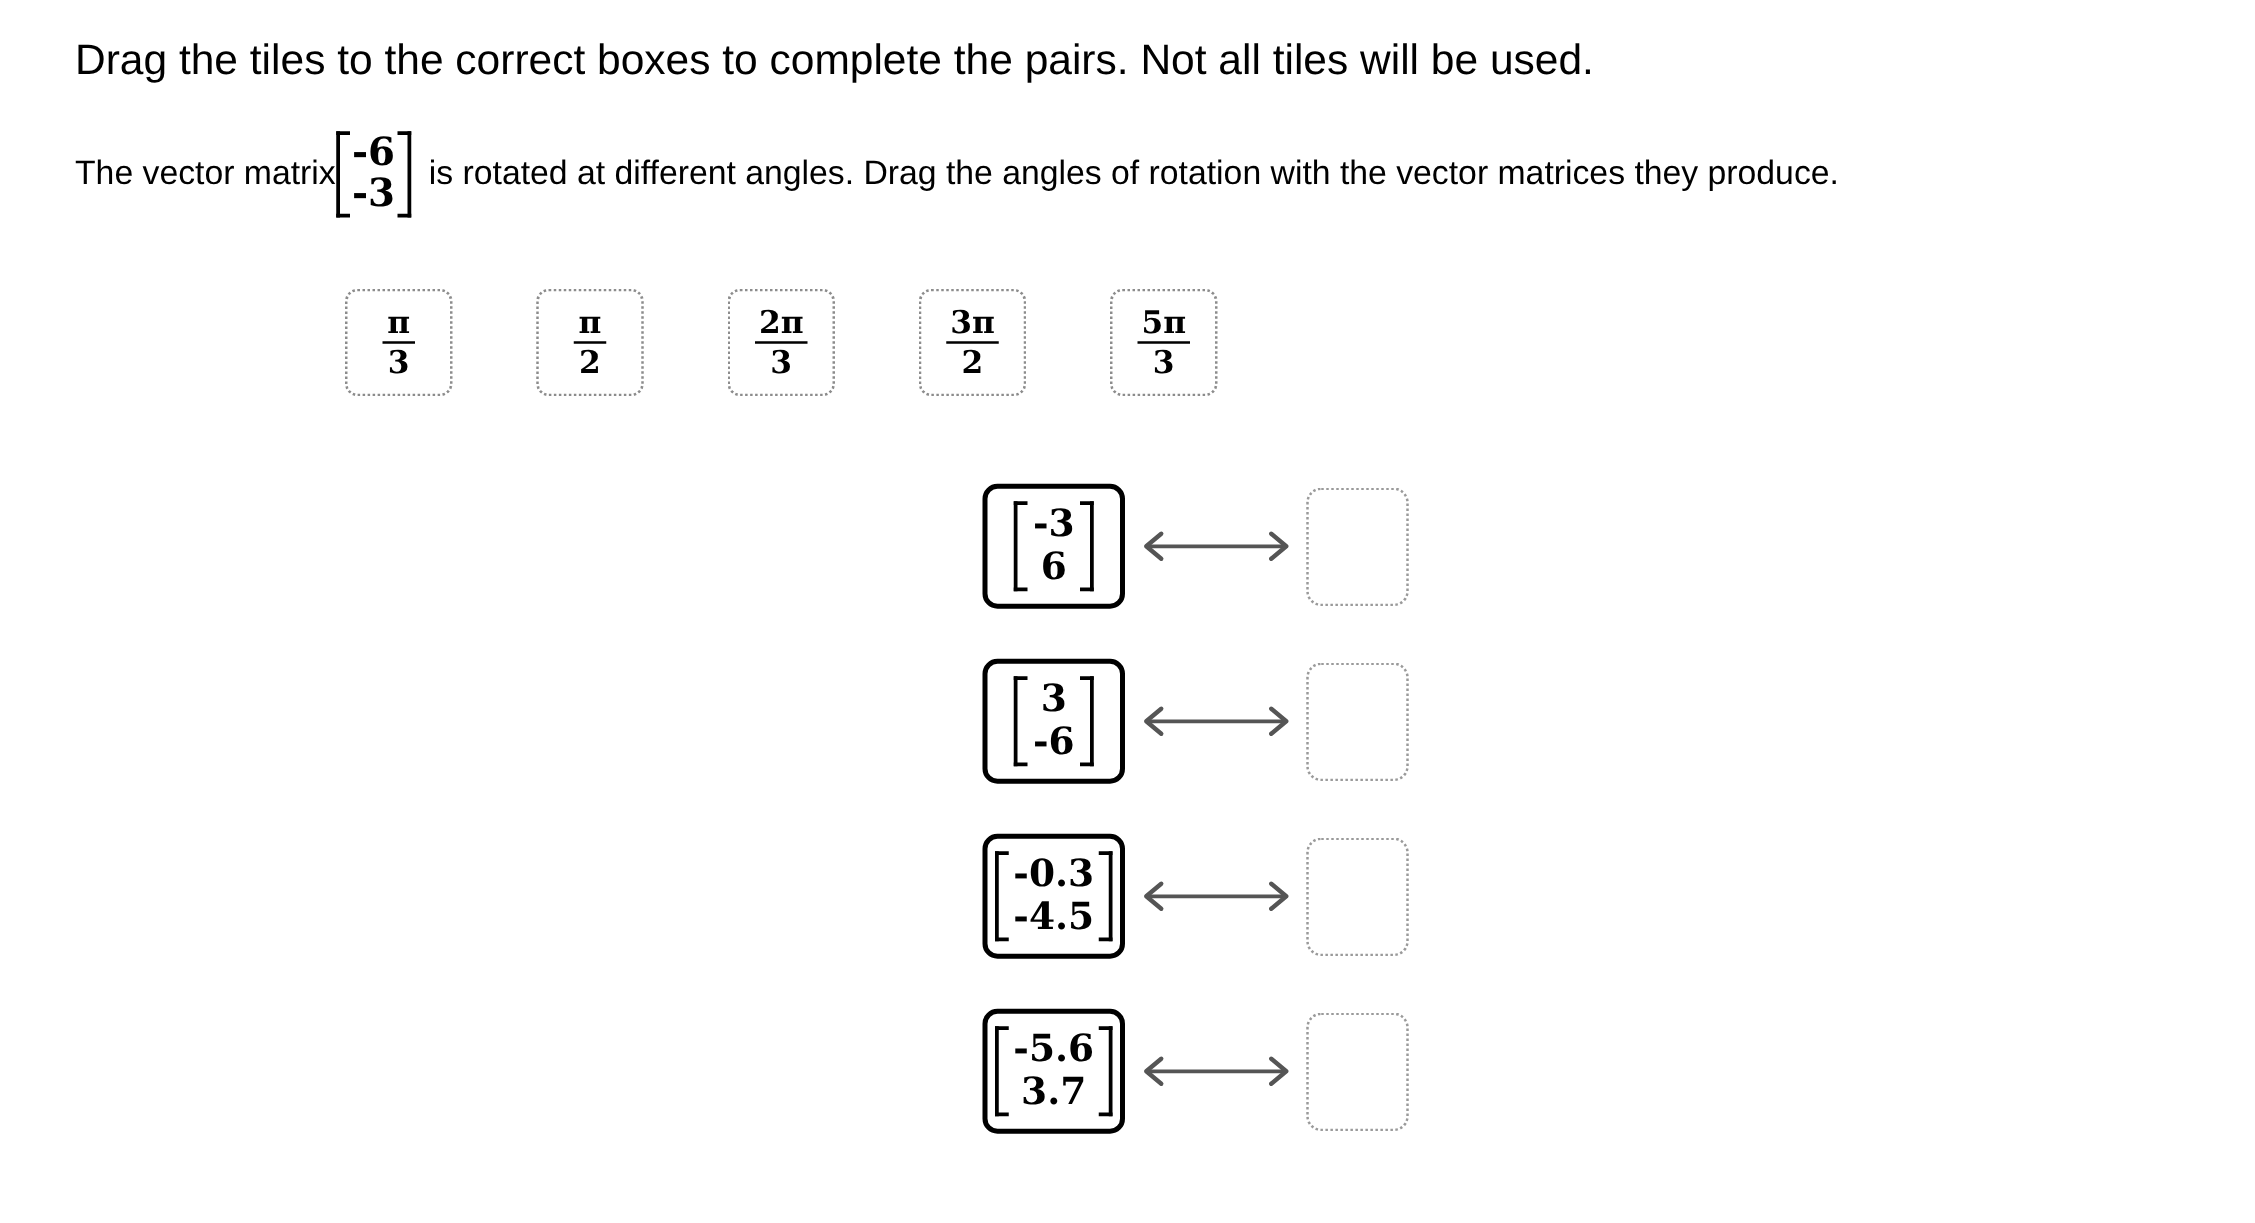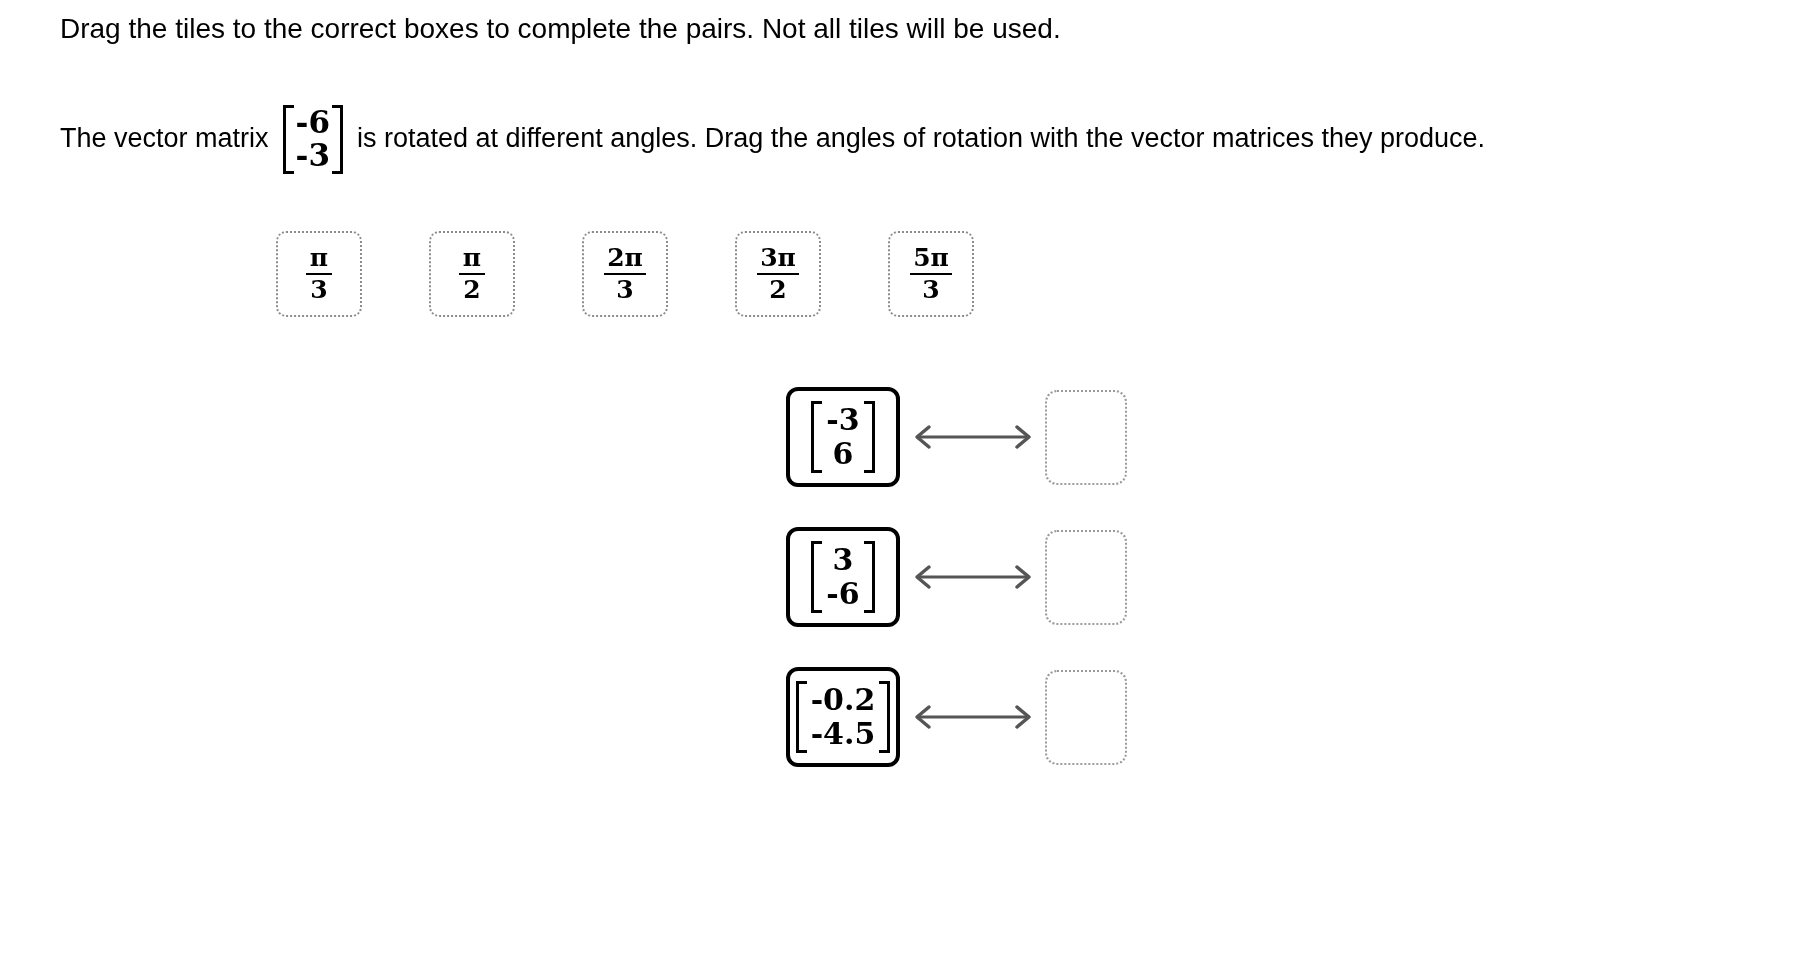--- a/index.html
+++ b/index.html
@@ -13,37 +13,37 @@
     position: relative;
     font-family: "Liberation Sans", sans-serif;
     color: #000000;
     overflow: hidden;
   }
 
   
   .instruction-1 {
     position: absolute;
     left: 60px;
-    top: 12px;
-    font-size: 28px;
+    top: 32px;
+    font-size: 34px;
     line-height: 33px;
     white-space: nowrap;
   }
   .instruction-2 {
     position: absolute;
     left: 60px;
     top: 104px;
     font-size: 27px;
     line-height: 33px;
     white-space: nowrap;
     display: flex;
     align-items: center;
   }
   .instruction-2 .seg { display: inline-block; }
-  .instruction-2 .seg-pre { margin-right: 14px; }
+  .instruction-2 .seg-pre { }
   .instruction-2 .seg-post { margin-left: 14px; }
 
   
   .inline-matrix {
     display: inline-flex;
     align-items: stretch;
     font-family: "DejaVu Serif", serif;
     font-weight: bold;
     font-size: 30px;
     position: relative;
@@ -301,32 +301,56 @@
     <div class="drop-box"></div>
   </div>
 
   <div class="match-row">
     <div class="matrix-card">
       <span class="inner-matrix">
         <span class="brk brk-l">
             <span class="spine"></span>
           </span>
         <span class="mat-col">
-          <span class="cell">-0.2</span>
+          <span class="cell">-0.3</span>
           <span class="cell">-4.5</span>
         </span>
         <span class="brk brk-r">
             <span class="spine"></span>
           </span>
       </span>
     </div>
     <div class="arrow-wrap">
       <svg width="132" height="28" viewBox="0 0 132 28">
         <line x1="12" y1="14" x2="120" y2="14" stroke="#555555" stroke-width="3"></line>
         <polyline points="22,4 10,14 22,24" fill="none" stroke="#555555" stroke-width="3.5" stroke-linecap="round" stroke-linejoin="round"></polyline>
         <polyline points="110,4 122,14 110,24" fill="none" stroke="#555555" stroke-width="3.5" stroke-linecap="round" stroke-linejoin="round"></polyline>
       </svg>
     </div>
     <div class="drop-box"></div>
   </div>
 
+  <div class="match-row">
+    <div class="matrix-card">
+      <span class="inner-matrix">
+        <span class="brk brk-l">
+            <span class="spine"></span>
+          </span>
+        <span class="mat-col">
+          <span class="cell">-5.6</span>
+          <span class="cell">3.7</span>
+        </span>
+        <span class="brk brk-r">
+            <span class="spine"></span>
+          </span>
+      </span>
+    </div>
+    <div class="arrow-wrap">
+      <svg width="132" height="28" viewBox="0 0 132 28">
+        <line x1="12" y1="14" x2="120" y2="14" stroke="#555555" stroke-width="3"></line>
+        <polyline points="22,4 10,14 22,24" fill="none" stroke="#555555" stroke-width="3.5" stroke-linecap="round" stroke-linejoin="round"></polyline>
+        <polyline points="110,4 122,14 110,24" fill="none" stroke="#555555" stroke-width="3.5" stroke-linecap="round" stroke-linejoin="round"></polyline>
+      </svg>
+    </div>
+    <div class="drop-box"></div>
+  </div>
 
 </div>
 
 </body></html>

